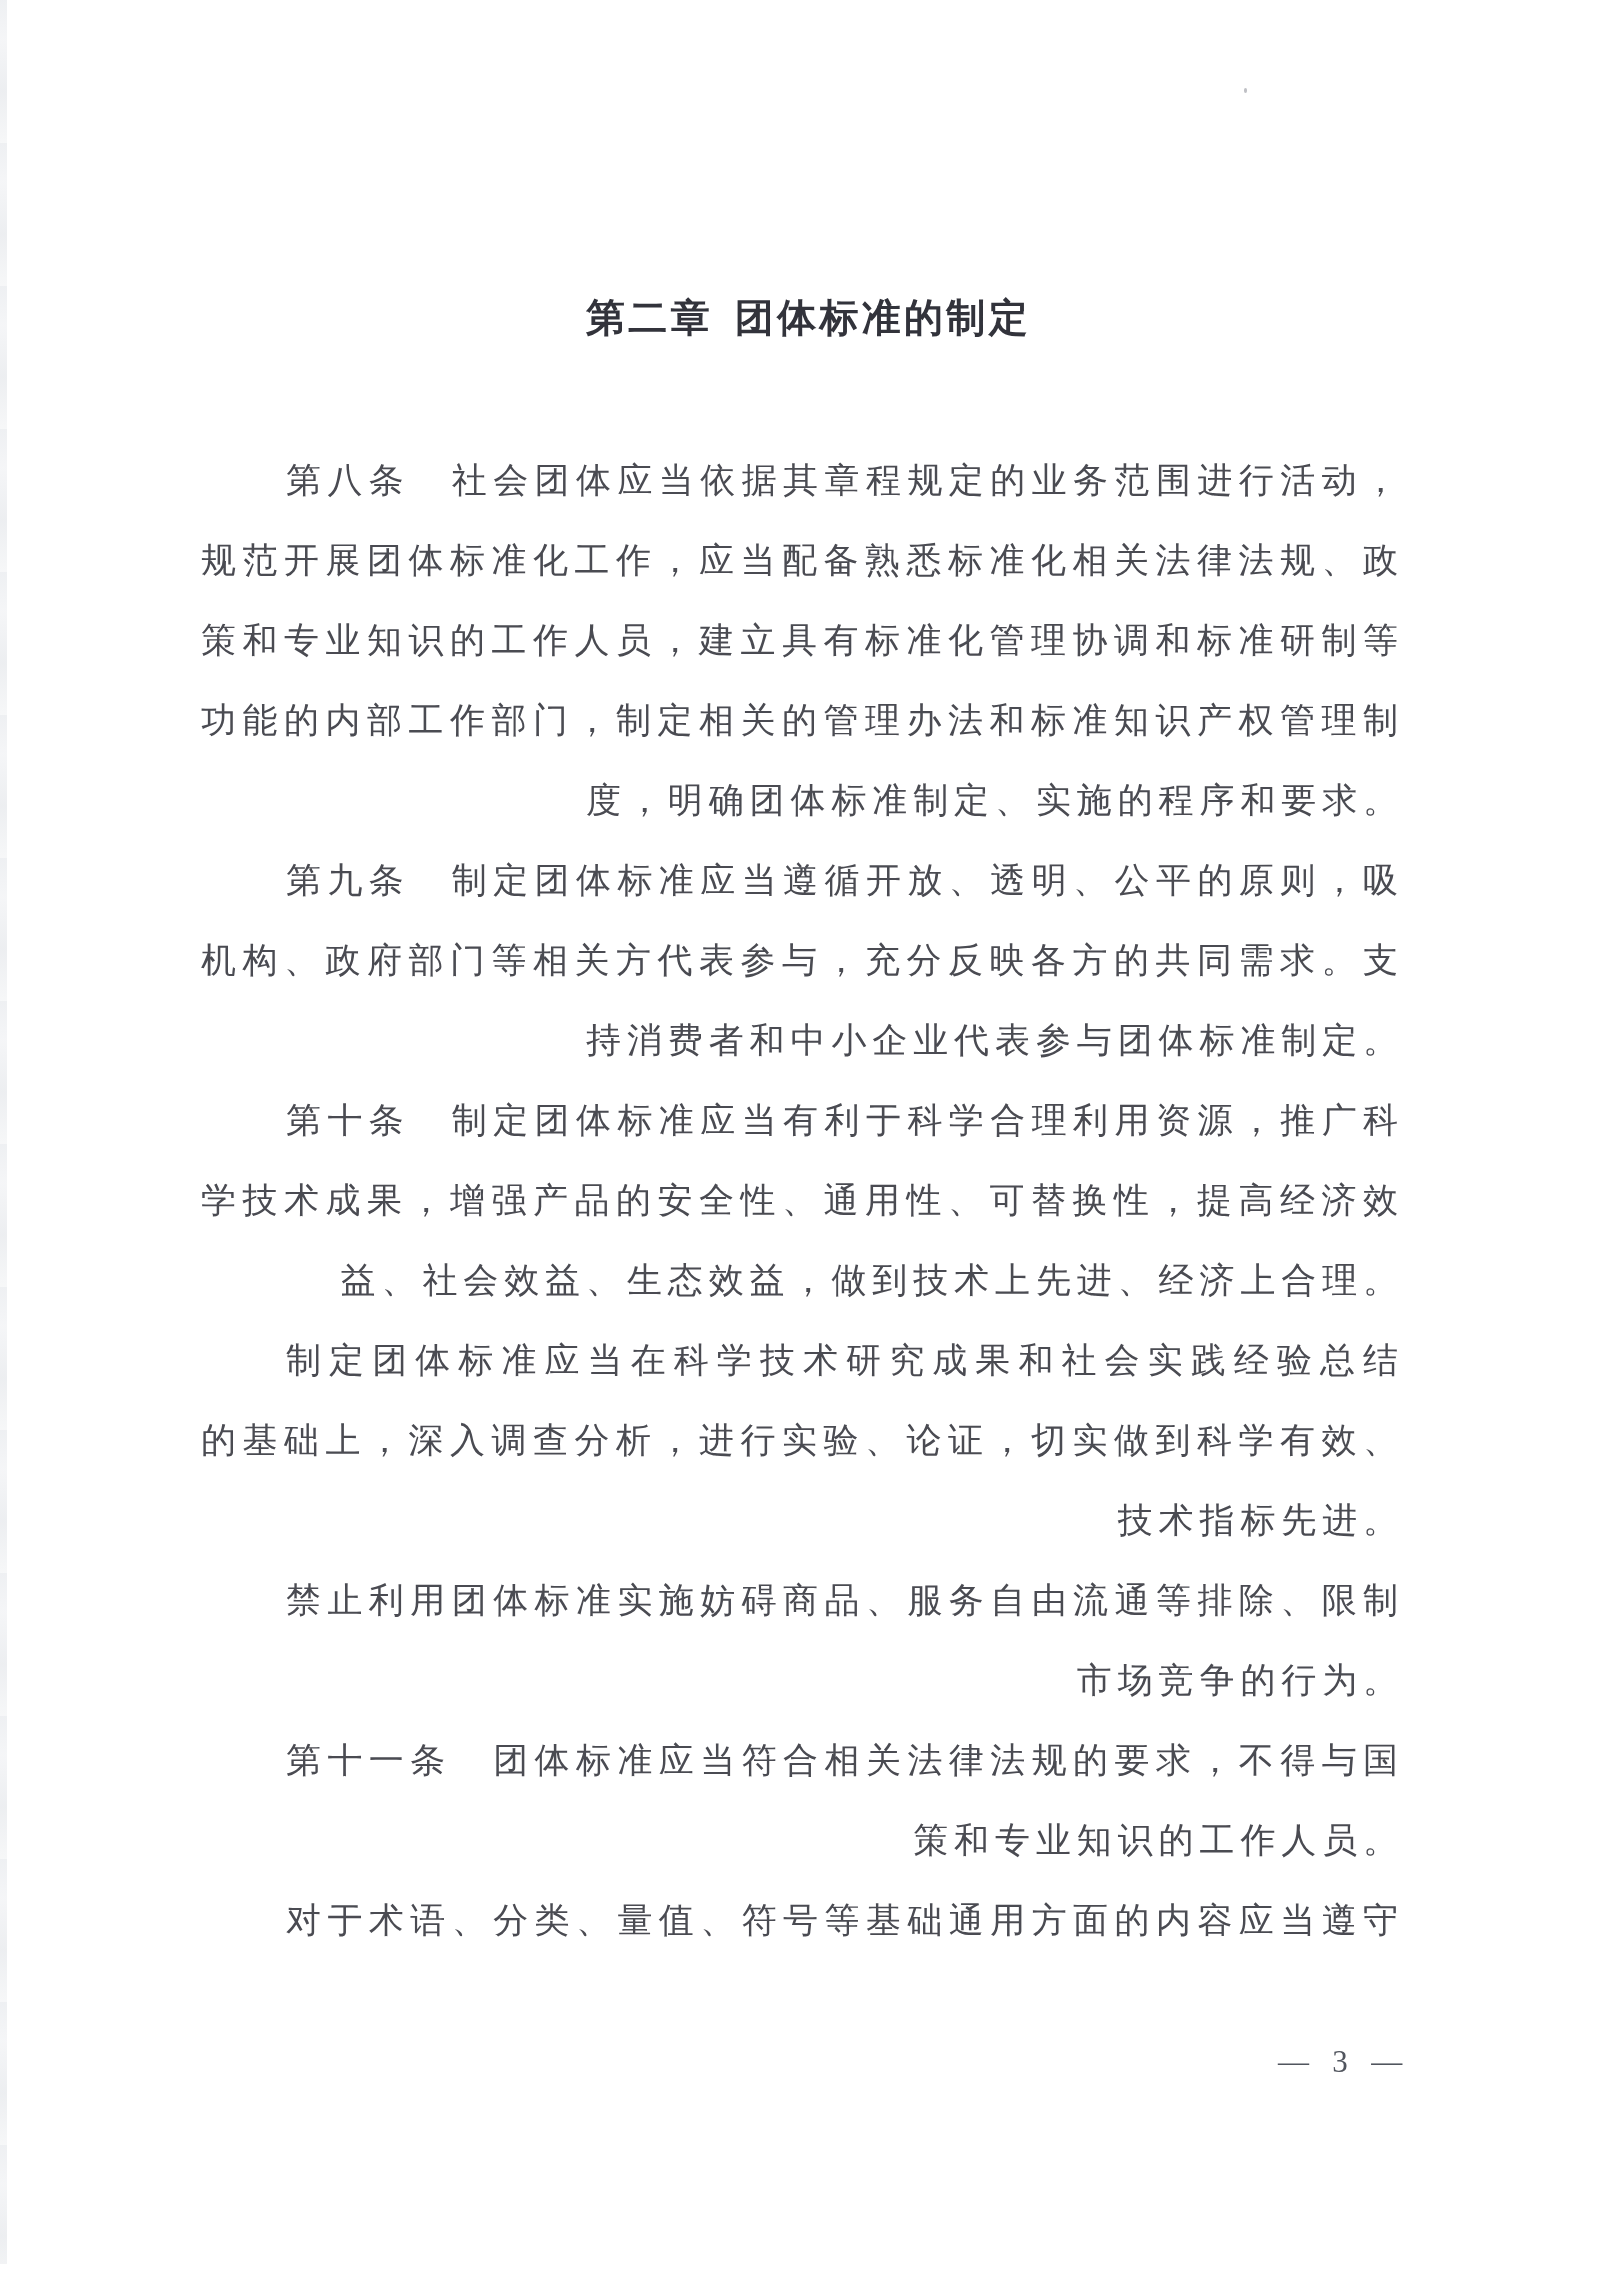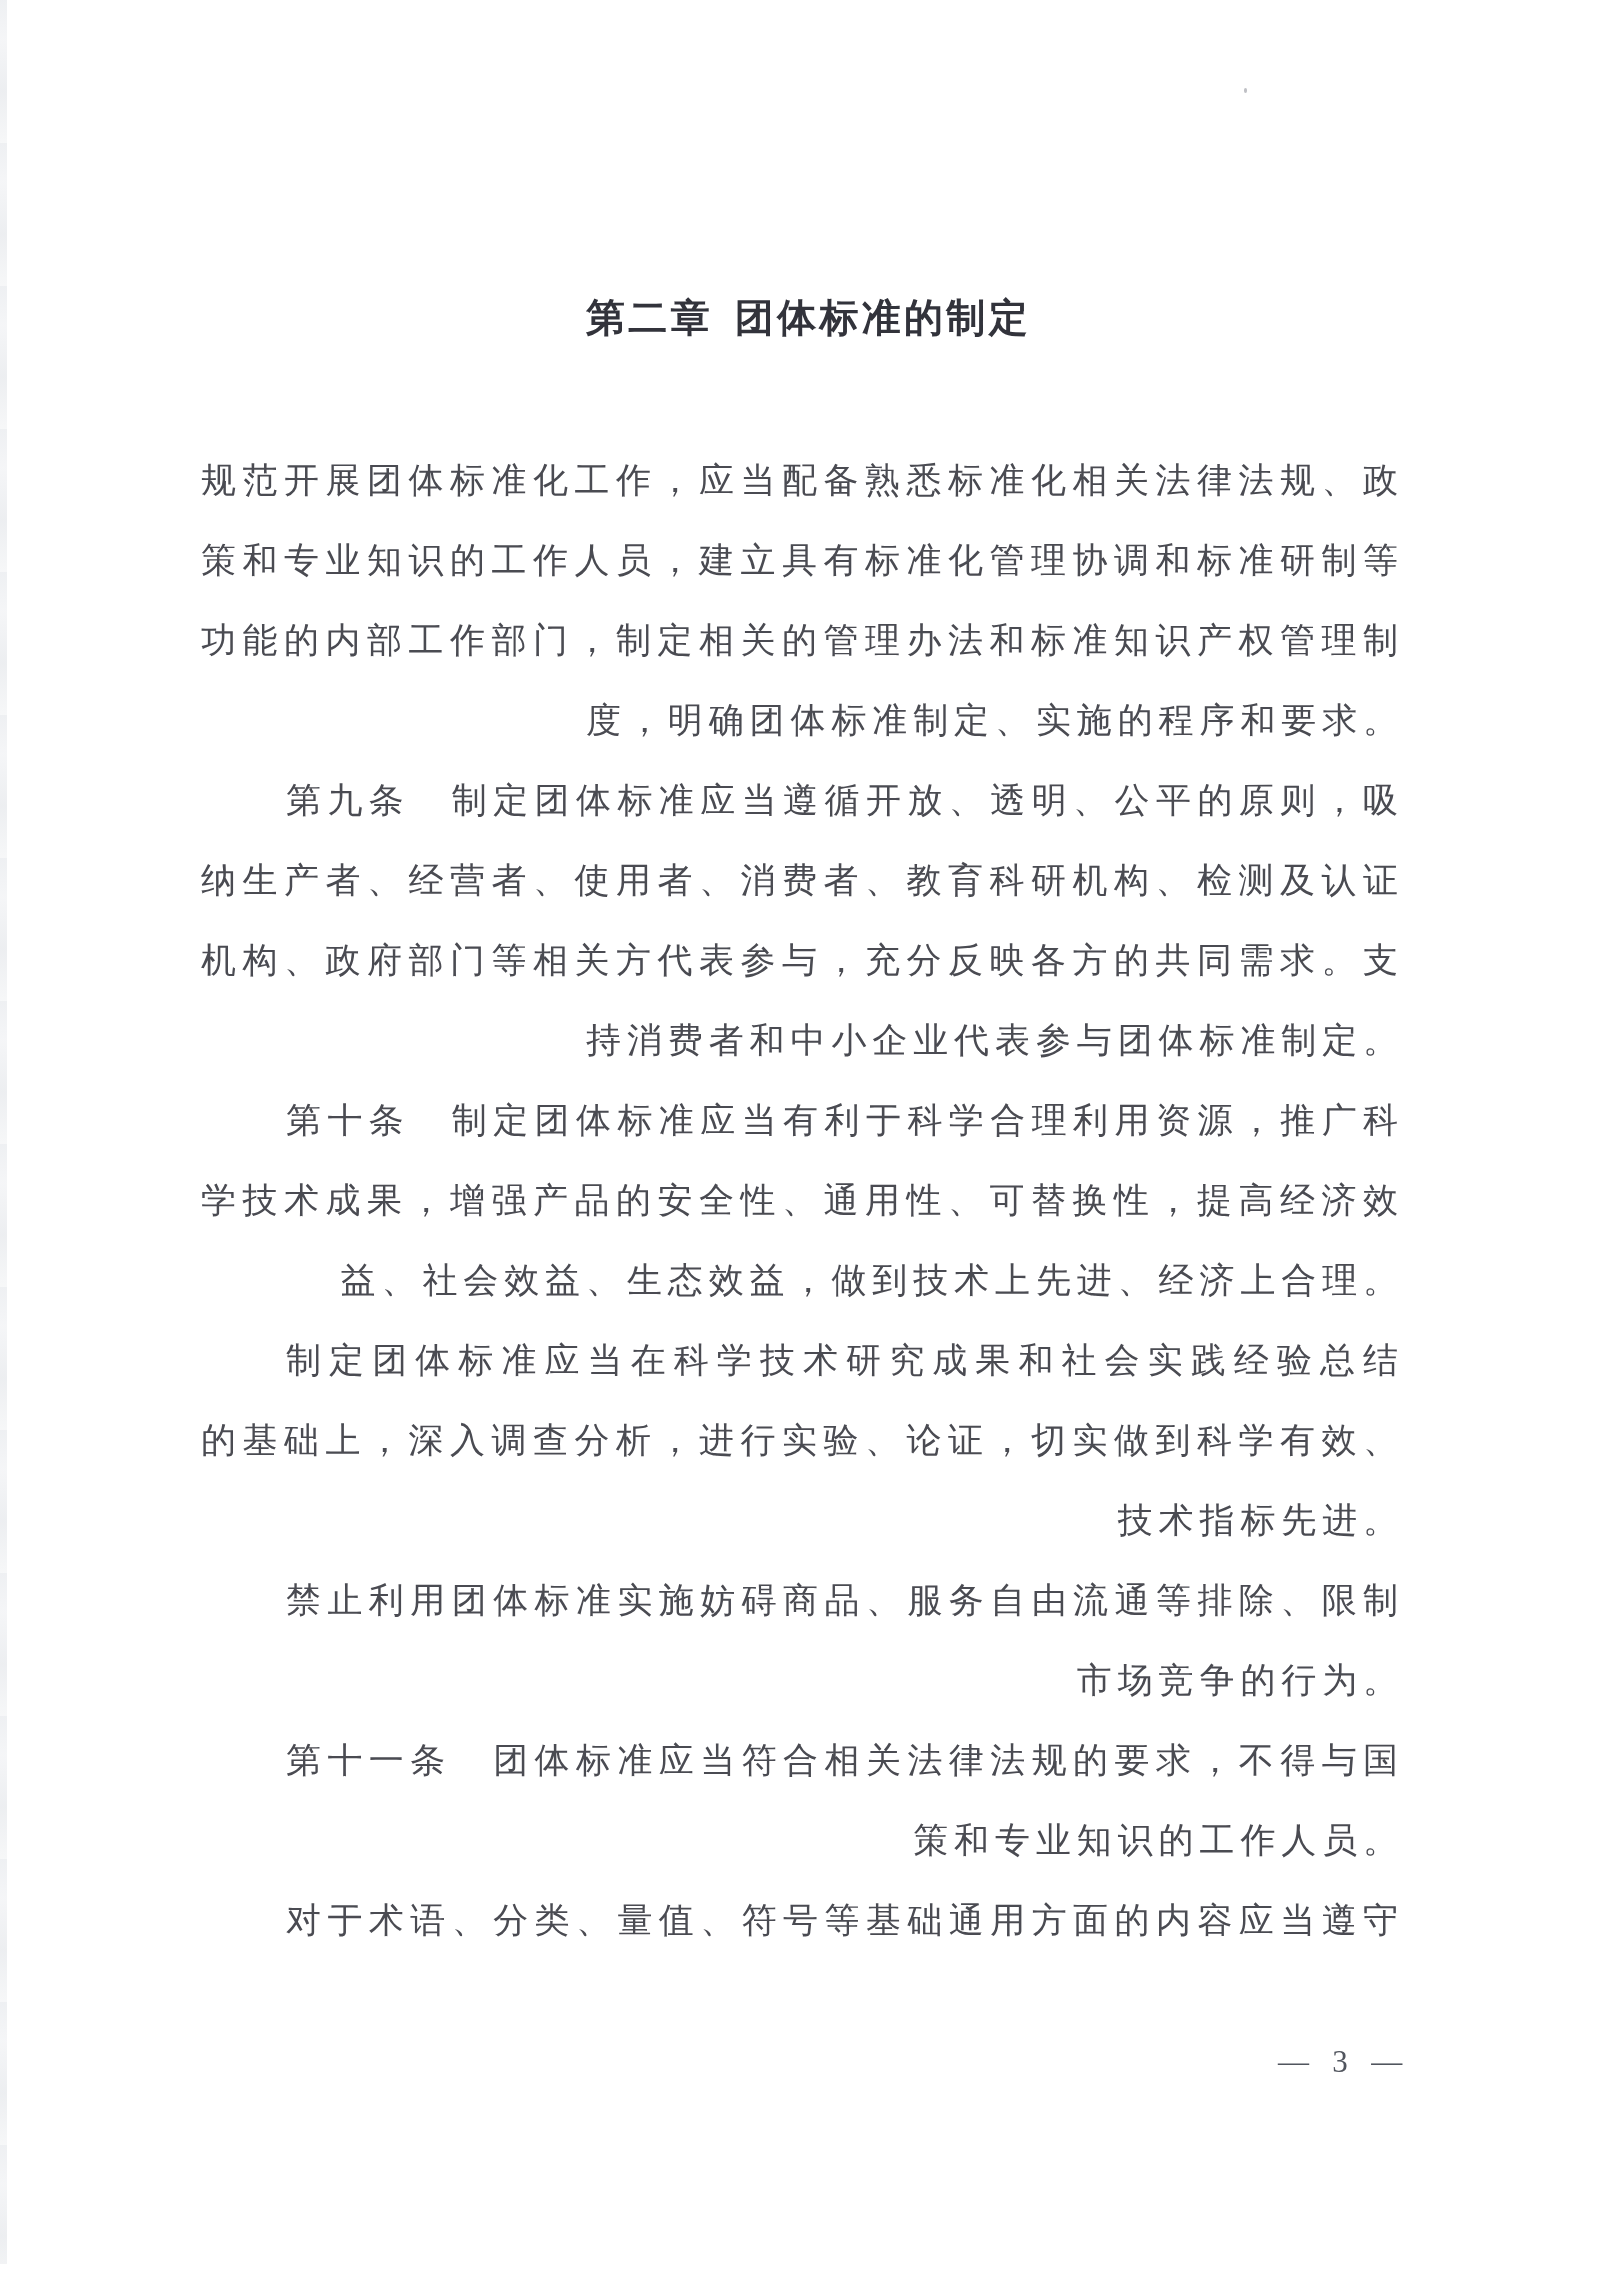--- a/index.html
+++ b/index.html
@@ -94,28 +94,28 @@
 <body>
 
 <div class="page">
   <div class="scan-edge"></div>
   <div class="scan-speck"></div>
 
   <h1 class="doc-title">第二章 团体标准的制定</h1>
 
   <div class="doc-body">
       <div class="paragraph">
+        <div class="line indent justify">第八条　社会团体应当依据其章程规定的业务范围进行活动，</div>
         <div class="line justify">规范开展团体标准化工作，应当配备熟悉标准化相关法律法规、政</div>
         <div class="line justify">策和专业知识的工作人员，建立具有标准化管理协调和标准研制等</div>
         <div class="line justify">功能的内部工作部门，制定相关的管理办法和标准知识产权管理制</div>
         <div class="line">度，明确团体标准制定、实施的程序和要求。</div>
       </div>
       <div class="paragraph">
         <div class="line indent justify">第九条　制定团体标准应当遵循开放、透明、公平的原则，吸</div>
-        <div class="line justify">纳生产者、经营者、使用者、消费者、教育科研机构、检测及认证</div>
         <div class="line justify">机构、政府部门等相关方代表参与，充分反映各方的共同需求。支</div>
         <div class="line">持消费者和中小企业代表参与团体标准制定。</div>
       </div>
       <div class="paragraph">
         <div class="line indent justify">第十条　制定团体标准应当有利于科学合理利用资源，推广科</div>
         <div class="line justify">学技术成果，增强产品的安全性、通用性、可替换性，提高经济效</div>
         <div class="line">益、社会效益、生态效益，做到技术上先进、经济上合理。</div>
       </div>
       <div class="paragraph">
         <div class="line indent justify">制定团体标准应当在科学技术研究成果和社会实践经验总结</div>

